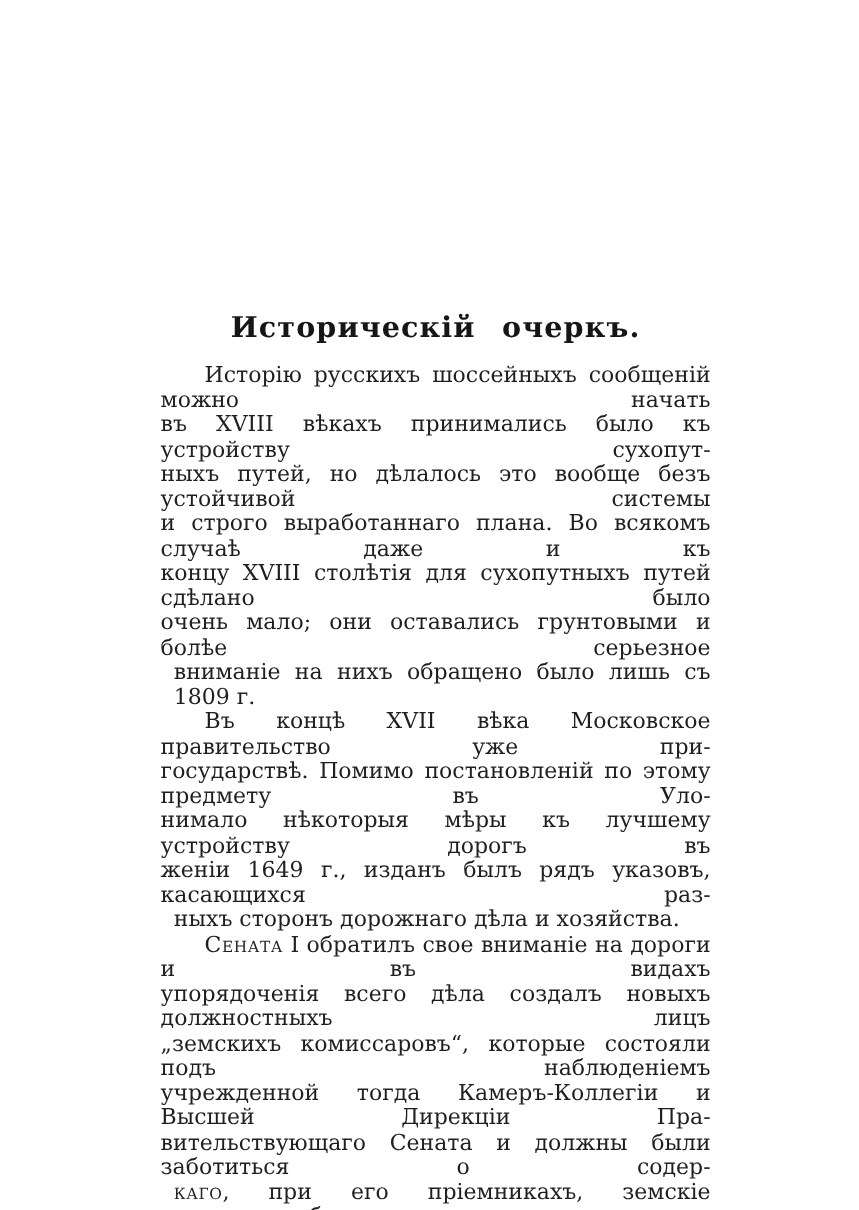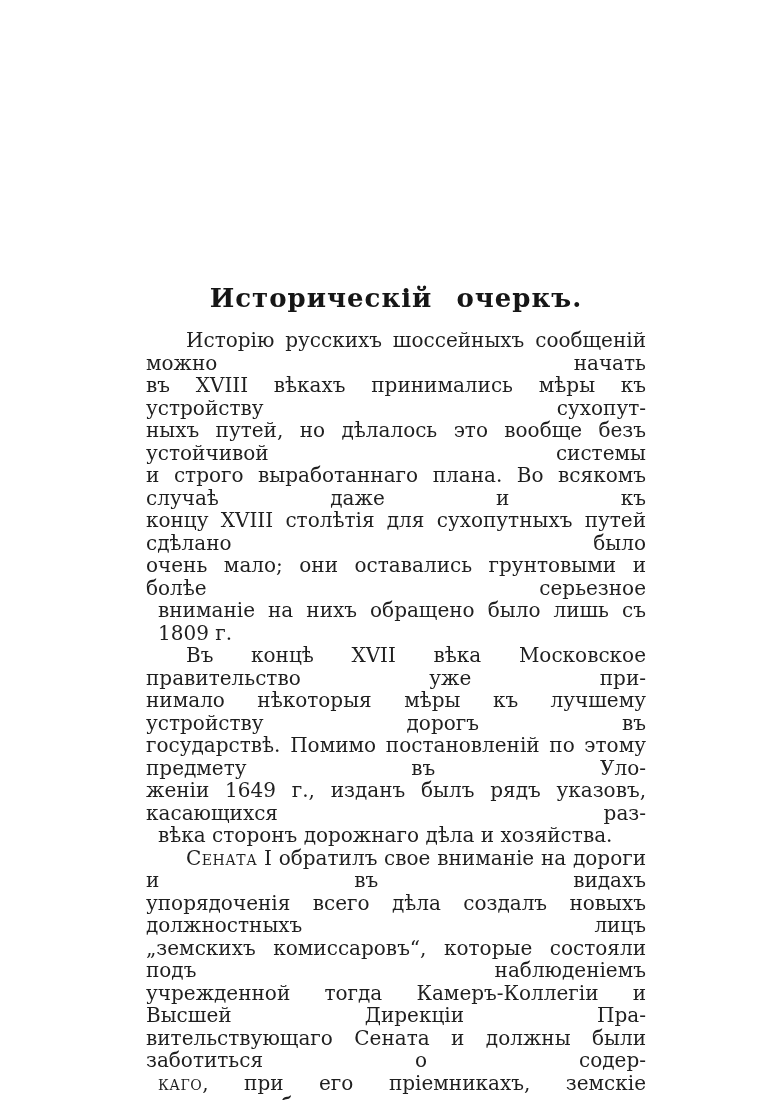--- a/index.html
+++ b/index.html
@@ -57,33 +57,33 @@
 </style>
 </head>
 <body>
 
 <div class="sheet">
   <div class="content">
     <h1 class="doc-title">Историческій очеркъ.</h1>
     <div id="paragraphs">
         <p class="para">
           <span class="line first"><span>Исторію русскихъ шоссейныхъ сообщеній можно начать</span></span>
-          <span class="line"><span>въ XVIII вѣкахъ принимались мѣры къ устройству сухопут-</span></span>
+          <span class="line"><span>въ XVIII вѣкахъ принимались было къ устройству сухопут-</span></span>
           <span class="line"><span>ныхъ путей, но дѣлалось это вообще безъ устойчивой системы</span></span>
           <span class="line"><span>и строго выработаннаго плана. Во всякомъ случаѣ даже и къ</span></span>
           <span class="line"><span>концу XVIII столѣтія для сухопутныхъ путей сдѣлано было</span></span>
           <span class="line"><span>очень мало; они оставались грунтовыми и болѣе серьезное</span></span>
           <span class="line last"><span>вниманіе на нихъ обращено было лишь съ 1809 г.</span></span>
         </p>
         <p class="para">
           <span class="line first"><span>Въ концѣ XVII вѣка Московское правительство уже при-</span></span>
+          <span class="line"><span>государствѣ. Помимо постановленій по этому предмету въ Уло-</span></span>
           <span class="line"><span>нимало нѣкоторыя мѣры къ лучшему устройству дорогъ въ</span></span>
-          <span class="line"><span>государствѣ. Помимо постановленій по этому предмету въ Уло-</span></span>
           <span class="line"><span>женіи 1649 г., изданъ былъ рядъ указовъ, касающихся раз-</span></span>
-          <span class="line last"><span>вѣка сторонъ дорожнаго дѣла и хозяйства.</span></span>
+          <span class="line last"><span>ныхъ сторонъ дорожнаго дѣла и хозяйства.</span></span>
         </p>
         <p class="para">
           <span class="line first"><span class="smallcaps">Сената</span><span> I обратилъ свое вниманіе на дороги и въ видахъ</span></span>
           <span class="line"><span>упорядоченія всего дѣла создалъ новыхъ должностныхъ лицъ</span></span>
           <span class="line"><span>„земскихъ комиссаровъ“, которые состояли подъ наблюденіемъ</span></span>
           <span class="line"><span>учрежденной тогда Камеръ-Коллегіи и Высшей Дирекціи Пра-</span></span>
           <span class="line"><span>вительствующаго Сената и должны были заботиться о содер-</span></span>
           <span class="line last"><span class="smallcaps">каго</span><span>, при его пріемникахъ, земскіе комиссары были упразднены.</span></span>
         </p>
       </div>

